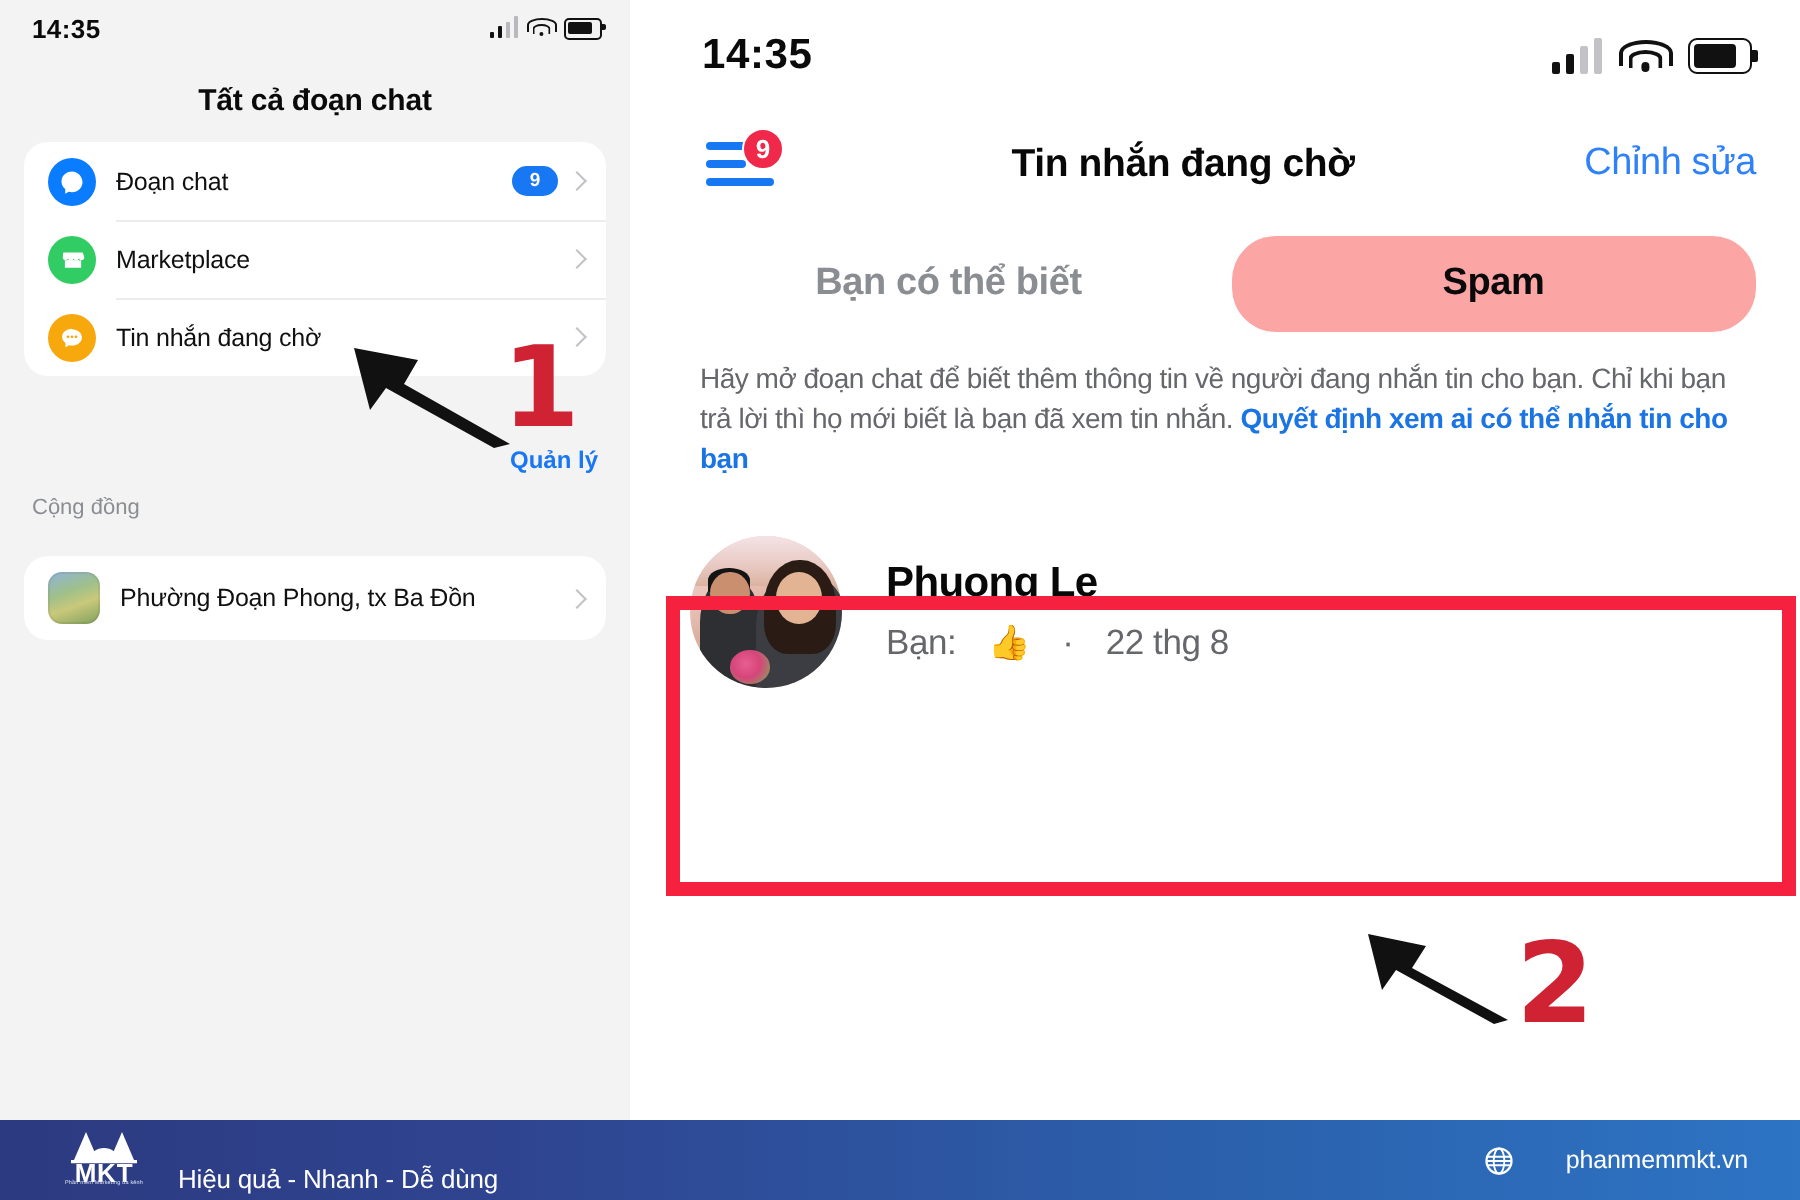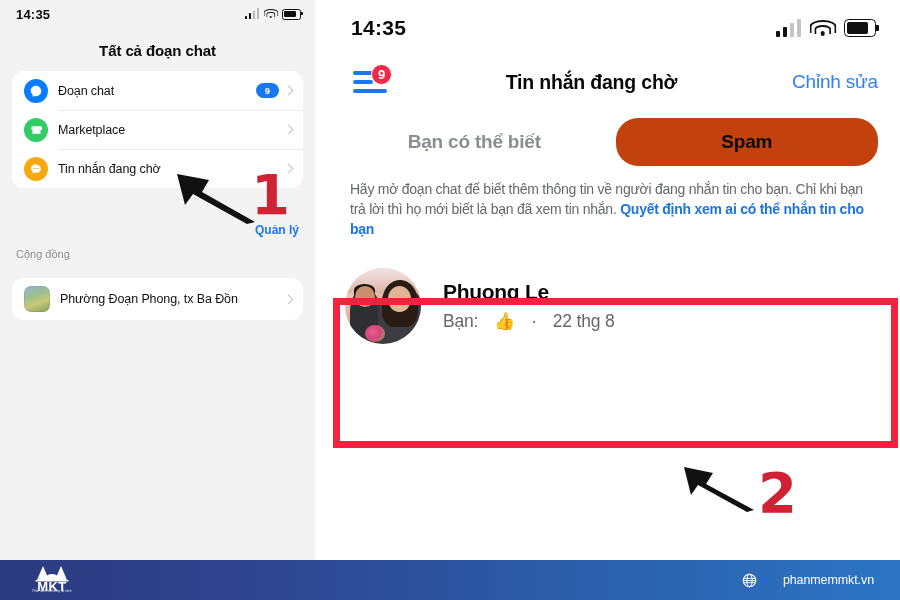--- a/index.html
+++ b/index.html
@@ -126,21 +126,21 @@
     letter-spacing:-.2px;margin-left:-6px;
   }
   .r-nav-action{font-size:19px;color:#2e81f7;letter-spacing:-.2px;}
 
   .r-tabs{display:flex;align-items:center;gap:10px;padding:10px 22px 0 26px;}
   .r-tab{
     flex:1;text-align:center;font-size:19px;padding:13px 0;border-radius:22px;
     letter-spacing:-.2px;
   }
   .r-tab.inactive{color:#8a8d91;font-weight:bold;}
-  .r-tab.active{color:#0a0a0a;font-weight:bold;background:#c2410c;}
+  .r-tab.active{color:#0a0a0a;font-weight:bold;background:#fca5a5;}
 
   .r-desc{
     padding:14px 30px 0 33px;font-size:14px;line-height:1.42;color:#65676b;
     letter-spacing:-.25px;
   }
   .r-desc a{color:#1b74e4;font-weight:bold;text-decoration:none;}
 
   .r-msg-row{
     display:flex;align-items:center;padding:14px 0 14px 14px;margin:14px 20px 0 14px;
   }
@@ -387,20 +387,21 @@
       <div class="mkt-logo">
         <svg width="48" height="22" viewBox="0 0 48 22" style="position:absolute;left:0;top:-1px;">
           <path fill="#fff" d="M9 18 L15 4 L21 18 Z"></path>
           <path fill="#fff" d="M27 4 L33 18 L39 4 Z" transform="rotate(180 33 11)"></path>
           <path fill="#fff" d="M17 18 C17 10 31 10 31 18 Z"></path>
           <path fill="#fff" d="M7.5 18 h33 v1.6 h-33 z"></path>
         </svg>
         <div class="mkt-word">MKT</div>
         <div class="mkt-sub">Phần mềm Marketing đa kênh</div>
       </div>
+      <div class="footer-slogan">Hiệu quả - Nhanh - Dễ dùng</div>
     </div>
     <div class="footer-right">
       <div class="globe">
         <svg width="15" height="15" viewBox="0 0 24 24">
           <circle cx="12" cy="12" r="10" fill="none" stroke="#fff" stroke-width="1.8"></circle>
           <ellipse cx="12" cy="12" rx="4.3" ry="10" fill="none" stroke="#fff" stroke-width="1.5"></ellipse>
           <path d="M2.6 8.6h18.8M2.6 15.4h18.8M2 12h20" stroke="#fff" stroke-width="1.5" fill="none"></path>
         </svg>
       </div>
       <div class="footer-url">phanmemmkt.vn</div>

